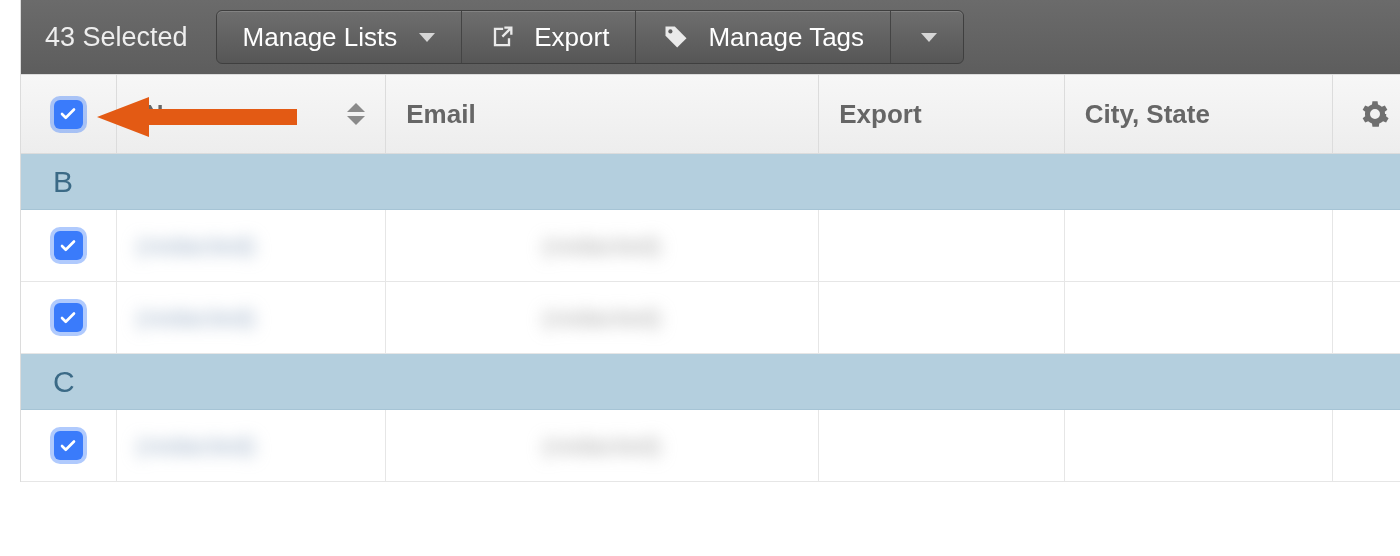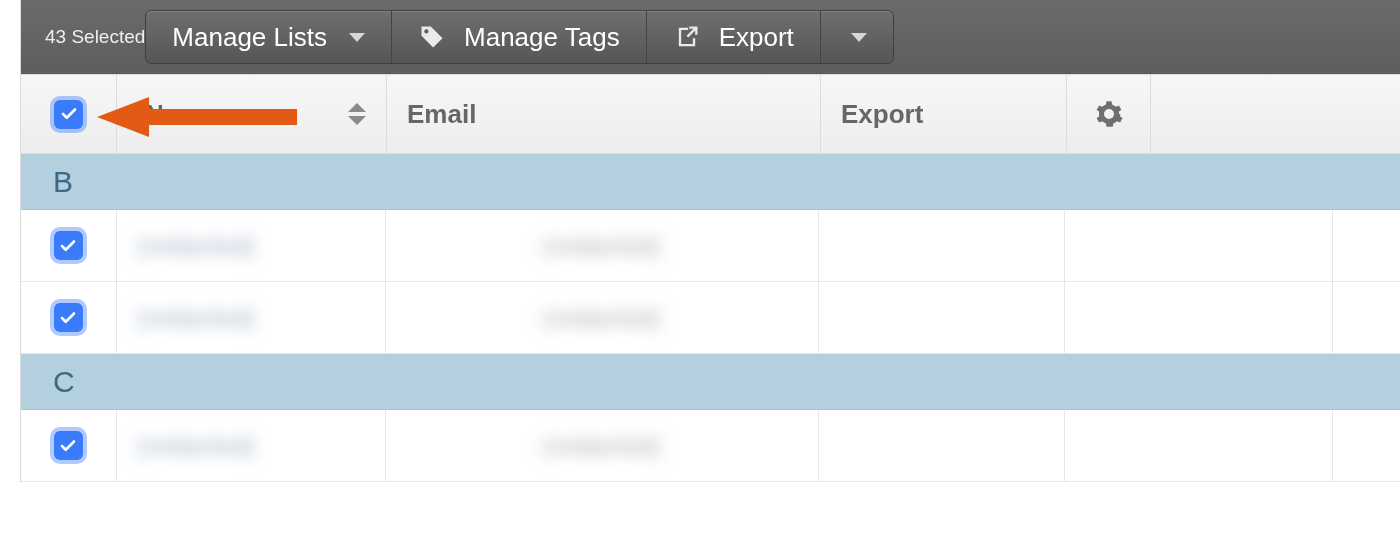--- a/index.html
+++ b/index.html
@@ -21,23 +21,24 @@
   .action-bar {
     display: flex;
     align-items: center;
     gap: 0;
     height: 74px;
     padding: 0 24px;
     background: linear-gradient(#6b6b6b, #5d5d5d);
     color: #fff;
   }
   .selected-count {
-    font-size: 19px;
+    font-size: 27px;
     font-weight: 400;
     color: #eeeeee;
+    margin-right: 28px;
   }
   .btn-group {
     display: flex;
     height: 54px;
     border-radius: 6px;
     overflow: hidden;
     border: 1px solid #3f3f3f;
     background: linear-gradient(#6e6e6e, #565656);
     box-shadow: inset 0 1px 0 rgba(255,255,255,0.15);
   }
@@ -187,36 +188,36 @@
 
     <div class="btn-group">
 
       <div class="btn">
         <span>Manage Lists</span>
         <span class="caret-down"></span>
       </div>
 
       <div class="btn">
         <span class="icon-slot">
+          <svg width="28" height="28" viewBox="0 0 24 24" fill="none">
+            <path d="M5 4h8v2H7v12h10v-5h2v7H5V4z" fill="#eaeaea"></path>
+            <path d="M14 3h7v7h-2V6.4l-6 6-1.4-1.4 6-6H14V3z" fill="#eaeaea"></path>
+          </svg>
+        </span>
+        <span>Export</span>
+      </div>
+
+      <div class="btn">
+        <span class="icon-slot">
           <svg width="28" height="28" viewBox="0 0 24 24">
             <path d="M3 3h8l10 10-8 8L3 11V3z" fill="#eaeaea"></path>
             <circle cx="7.2" cy="7.2" r="1.8" fill="#5d5d5d"></circle>
           </svg>
         </span>
         <span>Manage Tags</span>
-      </div>
-
-      <div class="btn">
-        <span class="icon-slot">
-          <svg width="28" height="28" viewBox="0 0 24 24" fill="none">
-            <path d="M5 4h8v2H7v12h10v-5h2v7H5V4z" fill="#eaeaea"></path>
-            <path d="M14 3h7v7h-2V6.4l-6 6-1.4-1.4 6-6H14V3z" fill="#eaeaea"></path>
-          </svg>
-        </span>
-        <span>Export</span>
       </div>
 
       <div class="btn">
         <span class="caret-down"></span>
       </div>
 
     </div>
   </div>
 
   <div class="table-header">
@@ -233,20 +234,23 @@
         <span class="tri-up"></span>
         <span class="tri-down"></span>
       </span>
     </div>
     <div class="col col-email">
       <span>Email</span>
     </div>
     <div class="col col-company">
       <span>Export</span>
     </div>
+    <div class="col col-city">
+      <span>City, State</span>
+    </div>
     <div class="col col-gear">
       <span class="icon-slot">
         <svg width="30" height="30" viewBox="0 0 24 24">
           <path fill="#6f6f6f" d="M12 8a4 4 0 100 8 4 4 0 000-8zm9 4c0 .6-.06 1.2-.17 1.77l2.04 1.6-2 3.46-2.4-.97a8.05 8.05 0 01-3.06 1.77l-.36 2.57H9.95l-.36-2.57a8.05 8.05 0 01-3.06-1.77l-2.4.97-2-3.46 2.04-1.6A8.3 8.3 0 014 12c0-.6.06-1.2.17-1.77L2.13 8.63l2-3.46 2.4.97a8.05 8.05 0 013.06-1.77L9.95 1.8h4.1l.36 2.57a8.05 8.05 0 013.06 1.77l2.4-.97 2 3.46-2.04 1.6c.11.57.17 1.17.17 1.77z"></path>
         </svg>
       </span>
     </div>
 
     <div class="orange-arrow">
       <svg width="200" height="40" viewBox="0 0 200 40">

